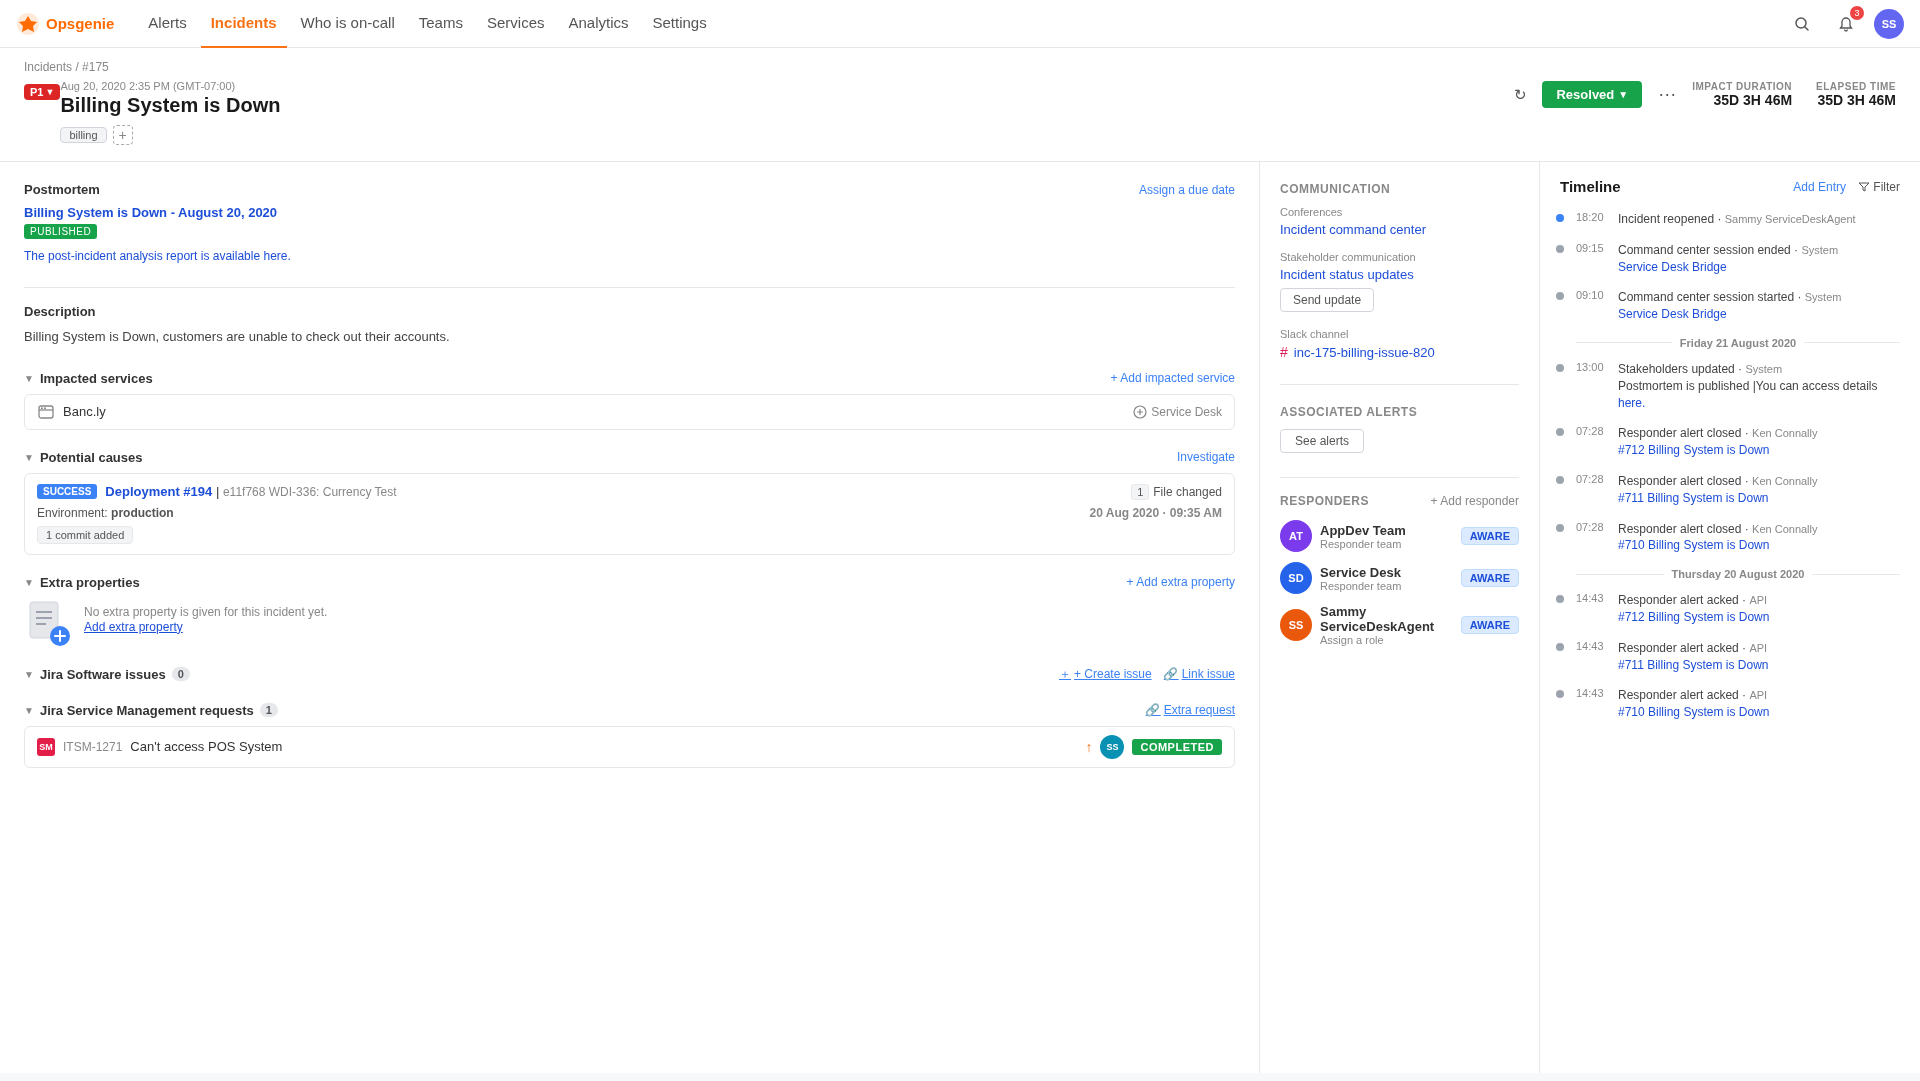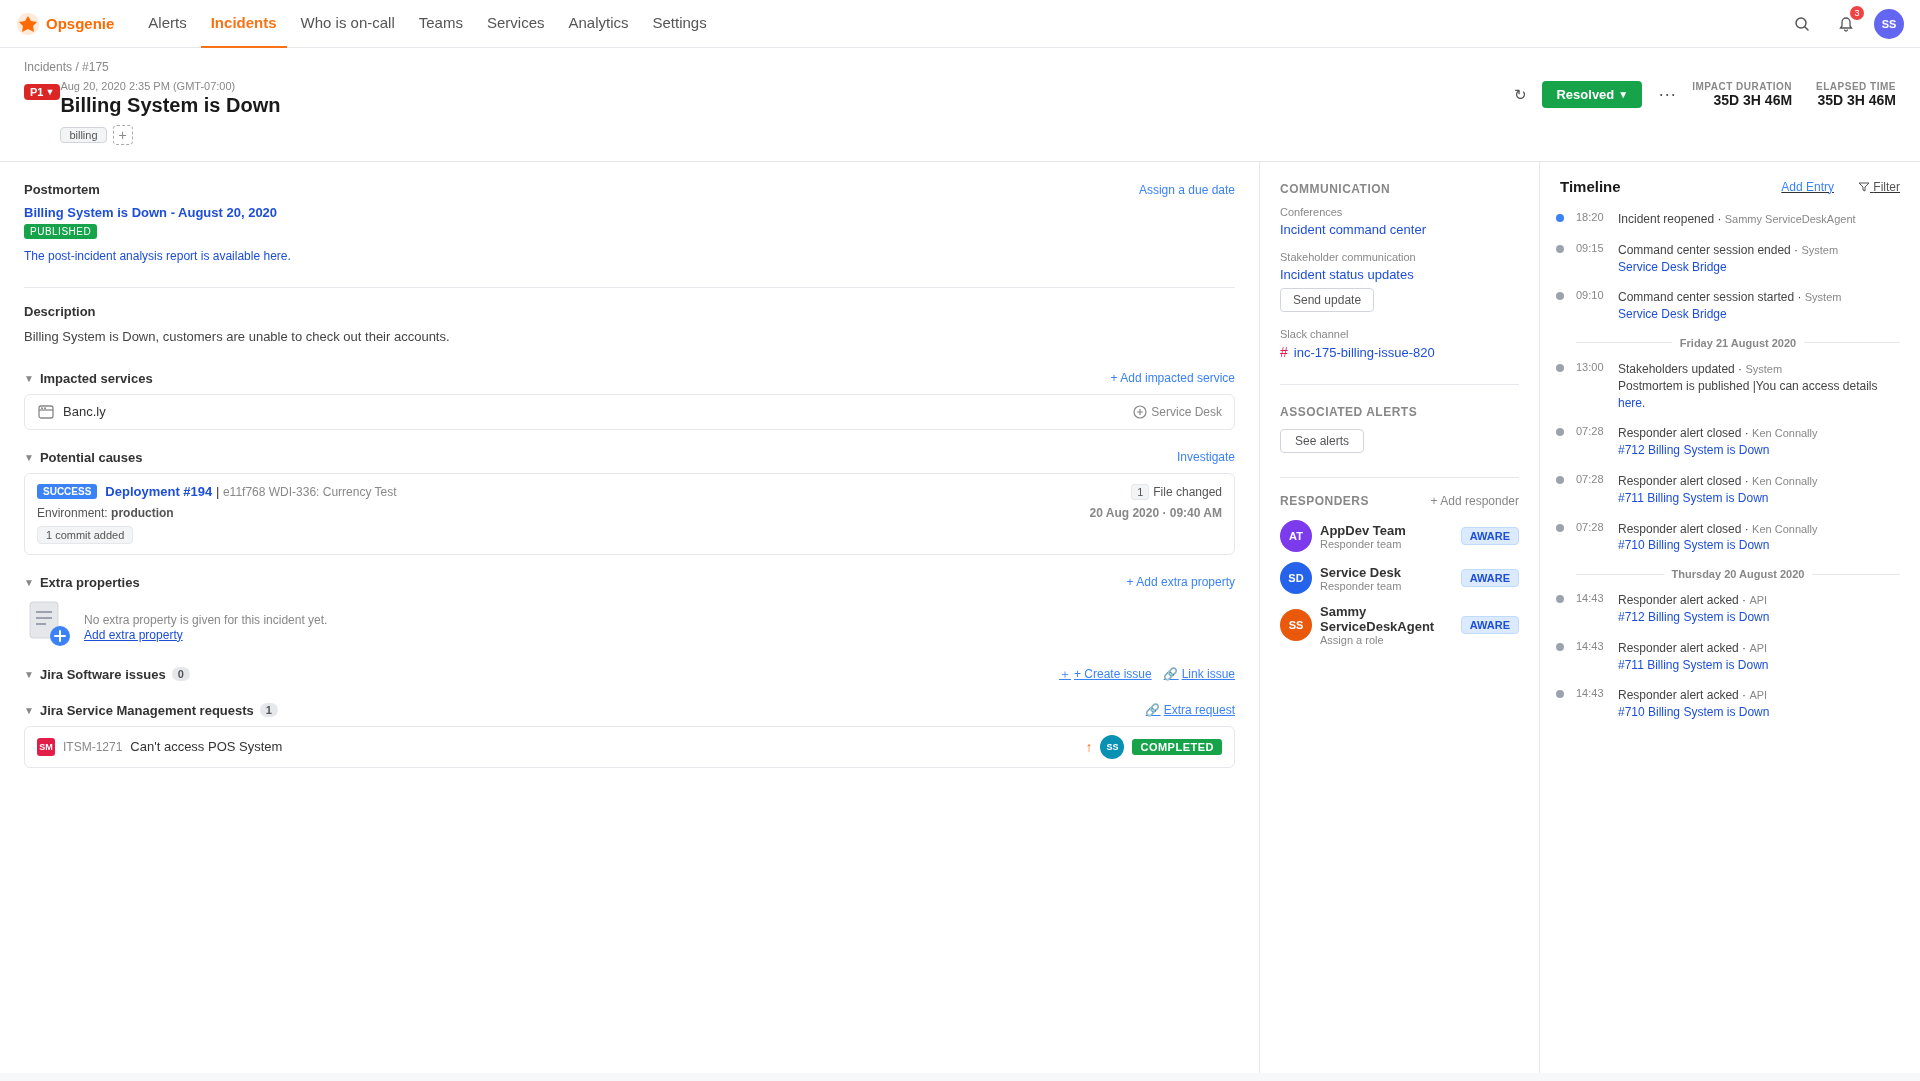--- a/index.html
+++ b/index.html
@@ -81,21 +81,21 @@
     .success-badge { background: #3b82f6; color: #fff; font-size: 10px; font-weight: 700; padding: 2px 6px; border-radius: 3px; }
     .cause-deploy { font-size: 13px; }
     .cause-deploy a { color: #1d4ed8; text-decoration: none; font-weight: 600; }
     .cause-env { font-size: 12px; color: #555; margin-bottom: 6px; }
     .cause-env span { font-weight: 600; }
     .cause-commit-badge { display: inline-block; background: #f3f4f6; border: 1px solid #e5e7eb; border-radius: 4px; padding: 2px 8px; font-size: 11px; color: #555; }
 
     
     .extra-prop-empty { display: flex; align-items: flex-start; gap: 12px; }
     .extra-prop-icon { width: 48px; height: 48px; flex-shrink: 0; position: relative; }
-    .extra-prop-text { font-size: 12px; color: #888; margin-top: 15px; text-align: right; }
+    .extra-prop-text { font-size: 12px; color: #888; margin-top: 7px; text-align: right; }
     .add-prop-link { color: #1d4ed8; font-size: 12px; cursor: pointer; }
 
     
     .jira-header { display: flex; align-items: center; justify-content: space-between; cursor: pointer; margin-bottom: 8px; }
     .jira-title { font-size: 13px; font-weight: 600; display: flex; align-items: center; gap: 6px; }
     .jira-count { background: #e5e7eb; border-radius: 10px; padding: 1px 6px; font-size: 11px; color: #555; }
     .jira-actions { display: flex; align-items: center; gap: 12px; }
     .jira-action { color: #3b82f6; font-size: 12px; cursor: pointer; display: flex; align-items: center; gap: 3px; }
 
     .jira-request-header { display: flex; align-items: center; justify-content: space-between; cursor: pointer; margin-bottom: 8px; margin-top: 16px; }
@@ -121,21 +121,21 @@
     .responder-row { display: flex; align-items: center; justify-content: space-between; margin-bottom: 10px; }
     .responder-info { display: flex; align-items: center; gap: 8px; }
     .responder-avatar { width: 32px; height: 32px; border-radius: 50%; background: #6366f1; display: flex; align-items: center; justify-content: center; color: #fff; font-size: 11px; font-weight: 700; flex-shrink: 0; }
     .responder-name { font-size: 13px; font-weight: 600; }
     .responder-role { font-size: 11px; color: #888; }
     .aware-badge { background: #dbeafe; color: #1d4ed8; border: 1px solid #bfdbfe; border-radius: 4px; padding: 2px 8px; font-size: 11px; font-weight: 600; }
 
     
     .timeline-header { display: flex; align-items: center; justify-content: space-between; margin-bottom: 16px; }
     .timeline-title { font-size: 15px; font-weight: 700; color: #1a1a1a; }
-    .timeline-actions { display: flex; align-items: flex-end; gap: 24px; text-decoration: underline; }
+    .timeline-actions { display: flex; align-items: flex-end; gap: 12px; }
     .timeline-btn { border: none; background: none; cursor: pointer; color: #3b82f6; font-size: 12px; font-weight: 500; }
     .timeline-list { position: relative; padding-left: 16px; }
     .timeline-item { display: flex; gap: 10px; margin-bottom: 14px; position: relative; }
     .timeline-dot { width: 8px; height: 8px; border-radius: 50%; background: #9ca3af; flex-shrink: 0; margin-top: 3px; position: absolute; left: -20px; }
     .timeline-dot.blue { background: #3b82f6; }
     .timeline-time { font-size: 11px; color: #888; white-space: nowrap; min-width: 32px; }
     .timeline-content { font-size: 12px; color: #444; flex: 1; line-height: 1.4; }
     .timeline-content .actor { color: #888; font-size: 11px; }
     .timeline-content .tl-link { color: #1d4ed8; text-decoration: none; font-weight: 500; }
     .timeline-date-divider { display: flex; align-items: center; gap: 8px; margin: 8px 0 12px; color: #888; font-size: 11px; font-weight: 600; }
@@ -307,21 +307,21 @@
             <span> | </span>
             <span style="color:#888; font-size:12px;">e11f768 WDI-336: Currency Test</span>
           </span>
           <div class="file-changed-info" style="margin-left:auto;">
             <span class="file-badge">1</span>
             <span>File changed</span>
           </div>
         </div>
         <div class="cause-env">
           Environment: <span>production</span>
-          <span style="float:right; color:#888;">20 Aug 2020 · 09:40 AM</span>
+          <span style="float:right; color:#888;">20 Aug 2020 · 09:35 AM</span>
         </div>
         <span class="cause-commit-badge">1 commit added</span>
       </div>
     </div>
 
     <div class="collapse-section">
       <div class="collapse-header">
         <div class="collapse-title">
           <span class="collapse-icon">▼</span>
           <span>Extra properties</span>

